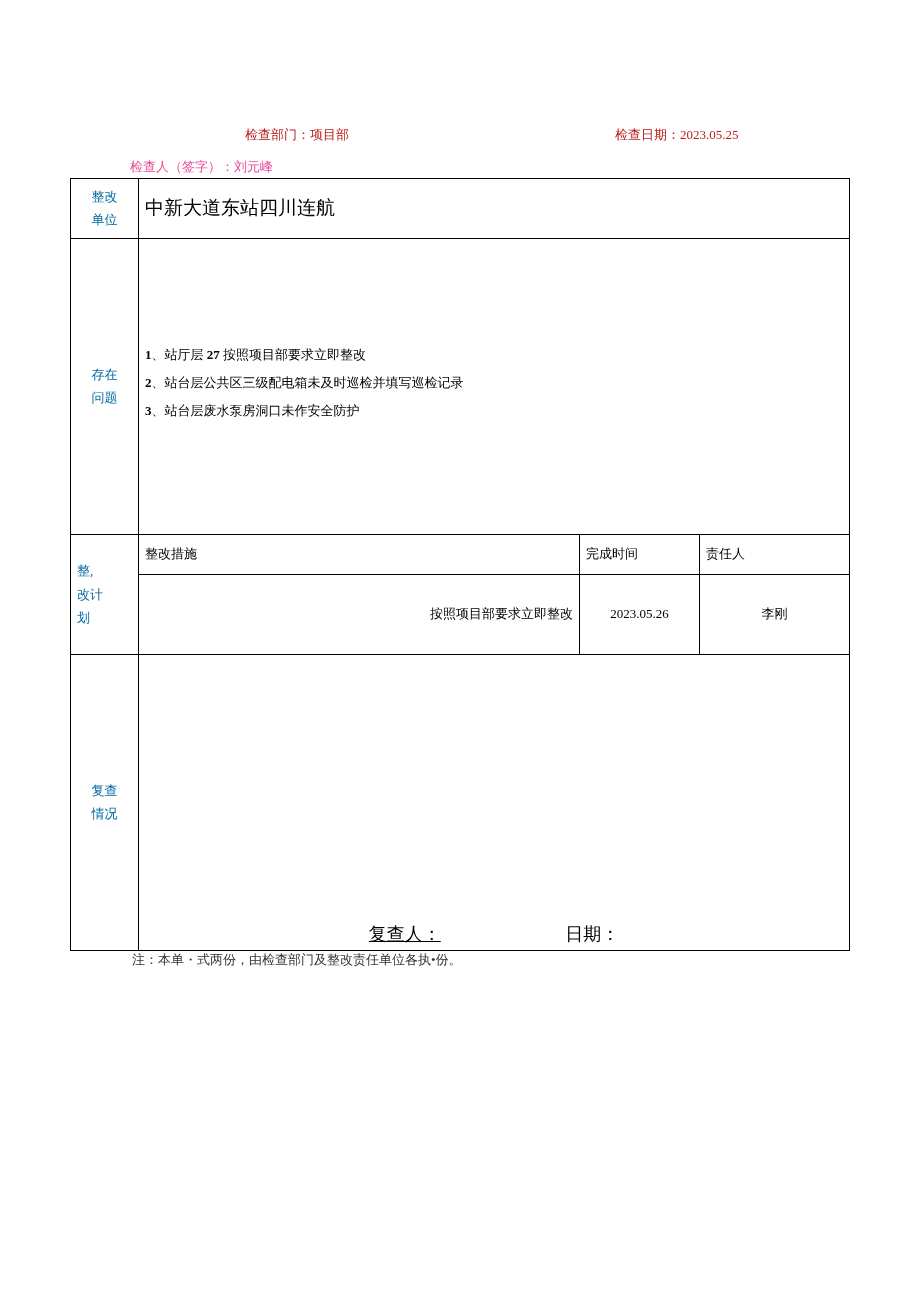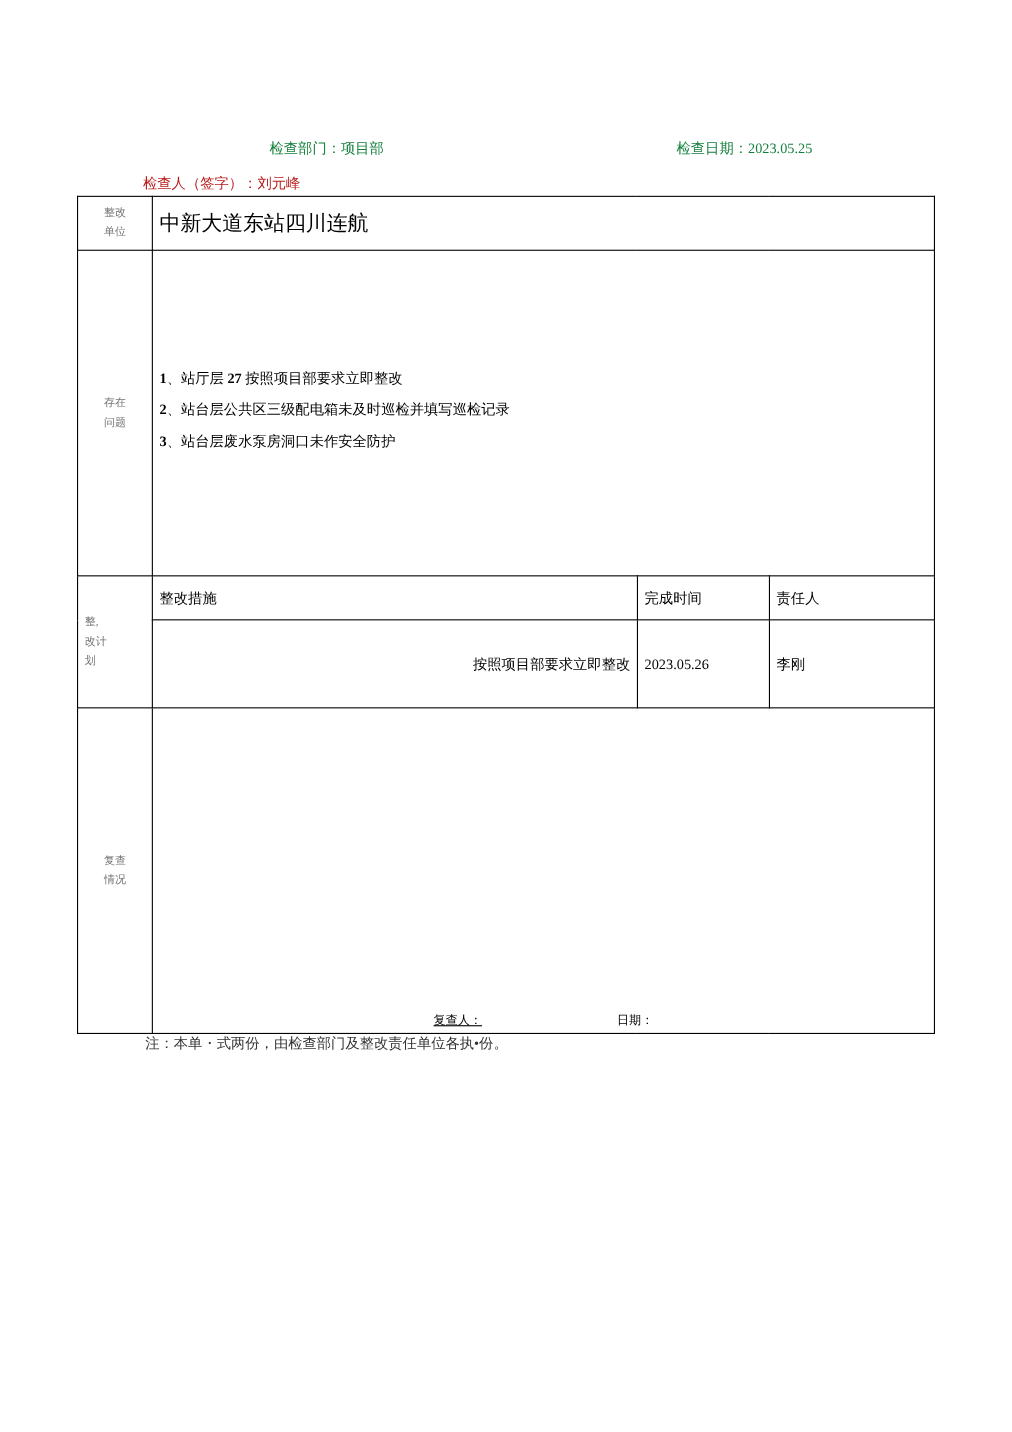--- a/index.html
+++ b/index.html
@@ -31,99 +31,99 @@
     position: absolute;
     left: 0; right: 0;
     text-align: center;
     font-weight: 700;
     font-size: 15px;
     pointer-events: none;
   }
   .sub-row {
     margin-top: 6px;
     font-size: 13px;
-    color: #15803d;
+    color: #b91c1c;
     position: relative;
     height: 18px;
   }
   .dept {
     position: absolute;
     left: 175px;
   }
   .check-date-label {
     position: absolute;
     left: 545px;
     font-size: 13px;
   }
   .check-date-val {
     font-weight: 400;
   }
   .signer-row {
     margin-top: 14px;
     font-size: 13px;
-    color: #b91c1c;
+    color: #ec4899;
     padding-left: 60px;
   }
   table.form {
     border-collapse: collapse;
     width: 100%;
     table-layout: fixed;
     margin-top: 2px;
     font-size: 13px;
   }
   table.form td, table.form th {
     border: 1px solid #000;
     padding: 6px 6px;
     vertical-align: middle;
     font-weight: normal;
   }
   .col-side {
     width: 68px;
     text-align: center;
-    font-size: 10px;
-    color: #737373;
+    font-size: 13px;
+    color: #0369a1;
   }
   .issues-cell {
     vertical-align: top;
     padding: 10px 8px 10px 8px;
     height: 296px;
   }
   .issues-cell .issue-line {
     margin-bottom: 6px;
     line-height: 1.7;
   }
   .issue-num { font-weight: 700; }
   .unit-cell {
     height: 46px;
     font-size: 19px;
   }
   .plan-header td, .plan-header th {
     text-align: left;
     height: 40px;
   }
   .plan-row td {
-    text-align: left;
+    text-align: center;
     height: 80px;
   }
   .plan-row td.measure {
     text-align: right;
     padding-left: 23px;
   }
   .review-cell {
     height: 296px;
     position: relative;
     vertical-align: bottom;
     text-align: left;
   }
   .review-bottom {
     position: absolute;
     bottom: 4px;
     left: 0; right: 0;
     text-align: center;
-    font-size: 11px;
+    font-size: 18px;
     margin-top: 40px;
   }
   .review-label-reviewer { margin-right: 120px; }
   .note {
     font-size: 13px;
     color: #333;
     padding-left: 62px;
   }
   .side-label {
     display: block;

